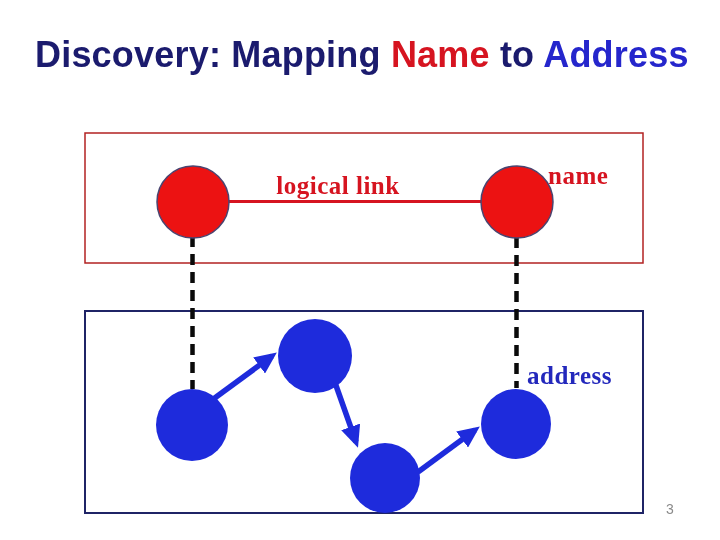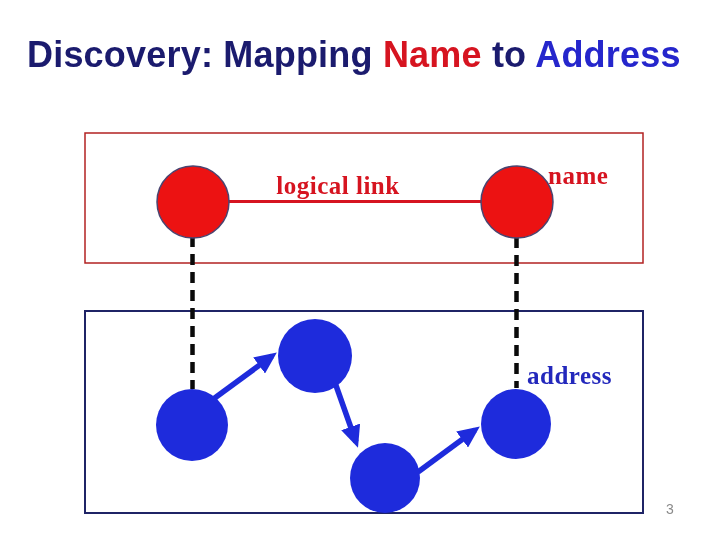--- a/index.html
+++ b/index.html
@@ -9,21 +9,21 @@
     --blue_fill:#1e2bdc; --label_red:#d61420; --label_blue:#2328bc;
     --dash_black:#0a0a0a; --page_gray:#8a8a8a; --slide_bg:#ffffff;
   }
   html,body{margin:0;padding:0;}
   .slide{
     position:relative; width:720px; height:540px;
     background:var(--slide_bg); overflow:hidden;
     font-family:"Liberation Sans", sans-serif;
   }
   .title{
-    position:absolute; left:27px; top:37px;
+    position:absolute; left:35px; top:37px;
     font-size:36px; font-weight:bold; letter-spacing:0.2px;
     line-height:1; white-space:nowrap;
   }
   .t-navy{color:var(--title_navy);}
   .t-red{color:var(--title_red);}
   .t-blue{color:var(--title_blue);}
   .diagram{position:absolute; left:0; top:0;}
   .box-red{fill:none; stroke:var(--red_box_border); stroke-width:1.5;}
   .box-blue{fill:none; stroke:var(--blue_box_border); stroke-width:2;}
   .red-node{fill:var(--red_fill); stroke:var(--node_outline); stroke-width:1.5;}

